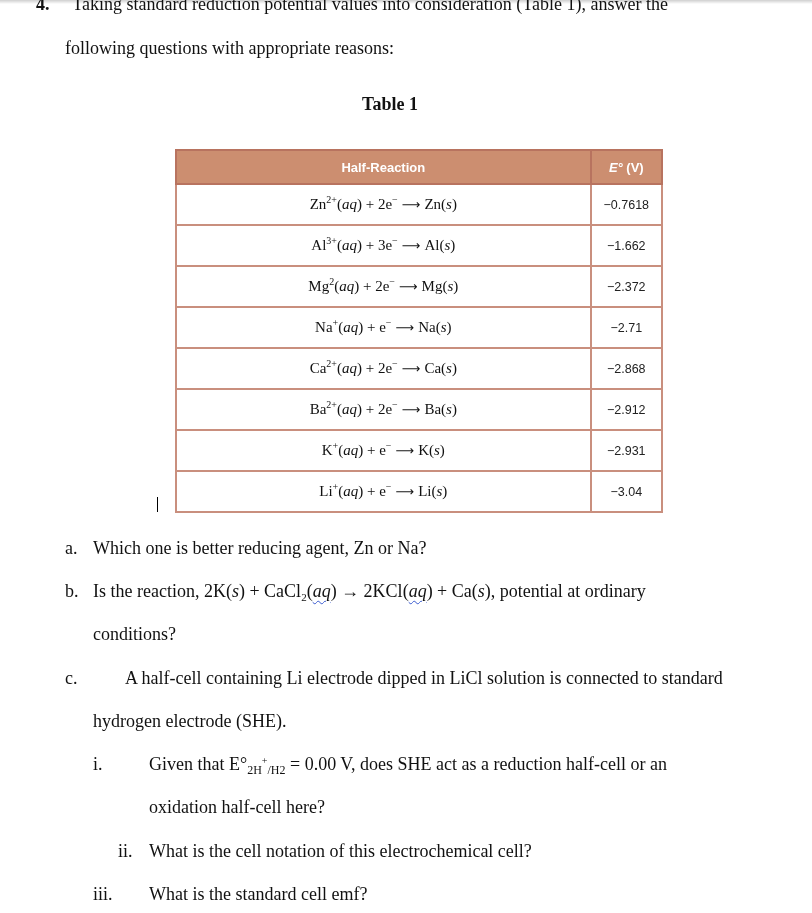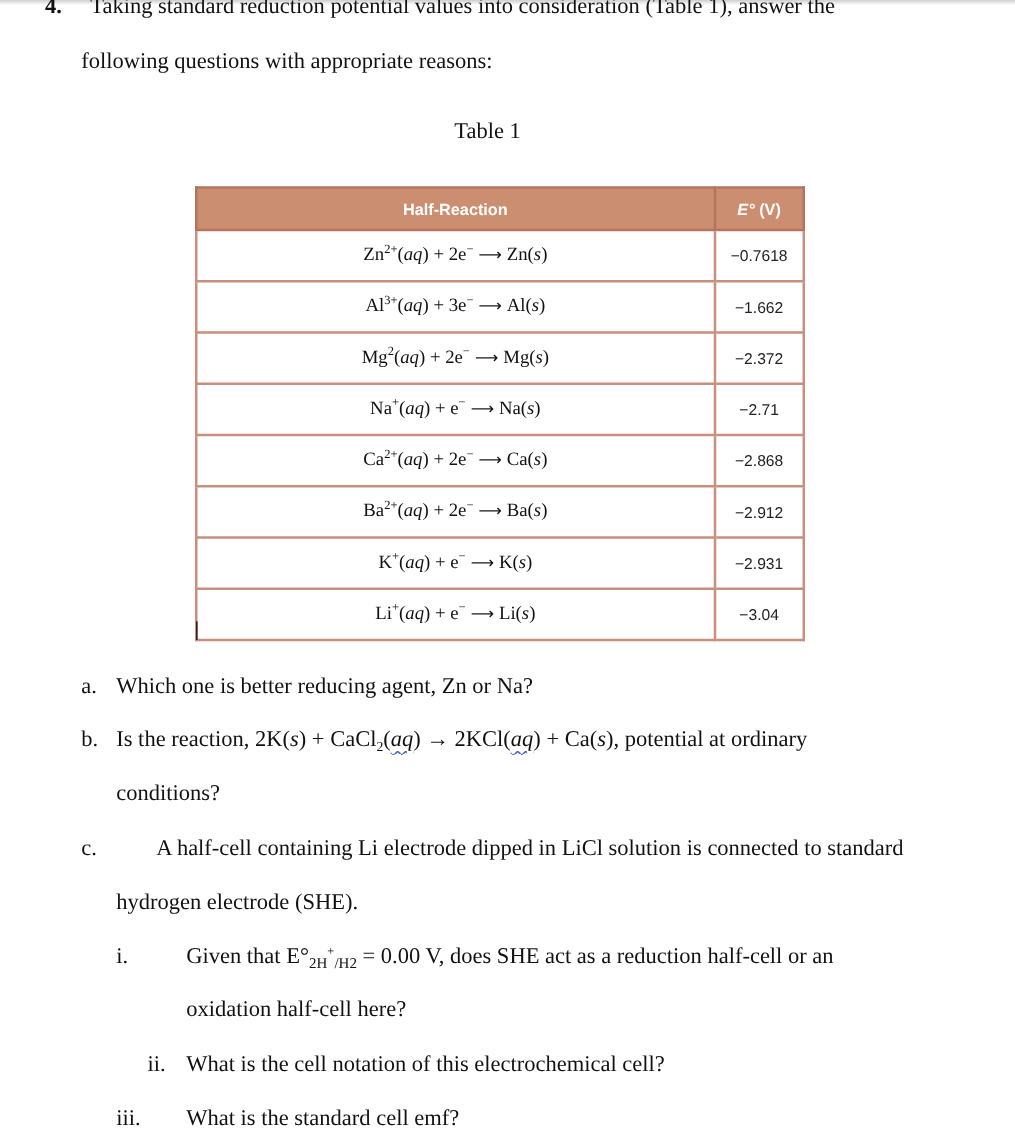--- a/index.html
+++ b/index.html
@@ -10,24 +10,24 @@
     .topshade {
       position: absolute; left: 0; top: 0; width: 812px; height: 4px;
       background: linear-gradient(#cfcfcf, #ffffff);
     }
     .line {
       position: absolute; font-size: 18px; white-space: nowrap; line-height: 20px;
     }
     .qnum { font-weight: bold; }
     .caption {
       position: absolute; left: 0; width: 780px; text-align: center;
-      top: 94px; font-weight: normal; font-size: 18px;
+      top: 94px; font-weight: bold; font-size: 18px;
     }
     table.srp {
-      position: absolute; left: 156px; top: 149px; width: 488px;
+      position: absolute; left: 175px; top: 149px; width: 488px;
       border-collapse: collapse; font-family: "Liberation Serif", serif;
       border: 2px solid #c98f7e;
     }
     table.srp th {
       background: #cc8e70; color: #fff; font-family: "Liberation Sans", sans-serif;
       font-size: 13px; font-weight: bold; height: 32px; padding: 0;
       border: 2px solid #b8735f;
     }
     table.srp th .e { font-style: italic; }
     table.srp td {

